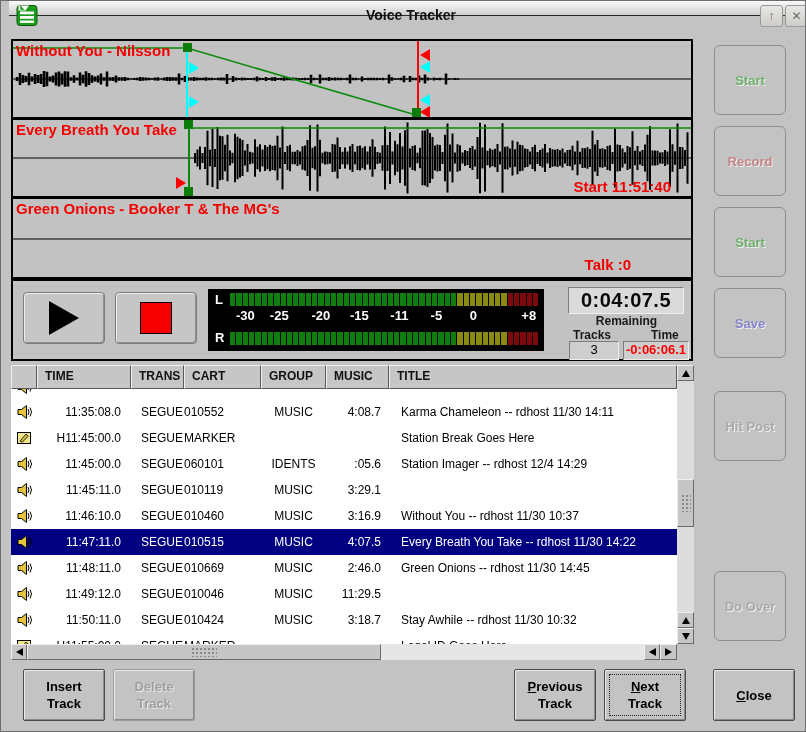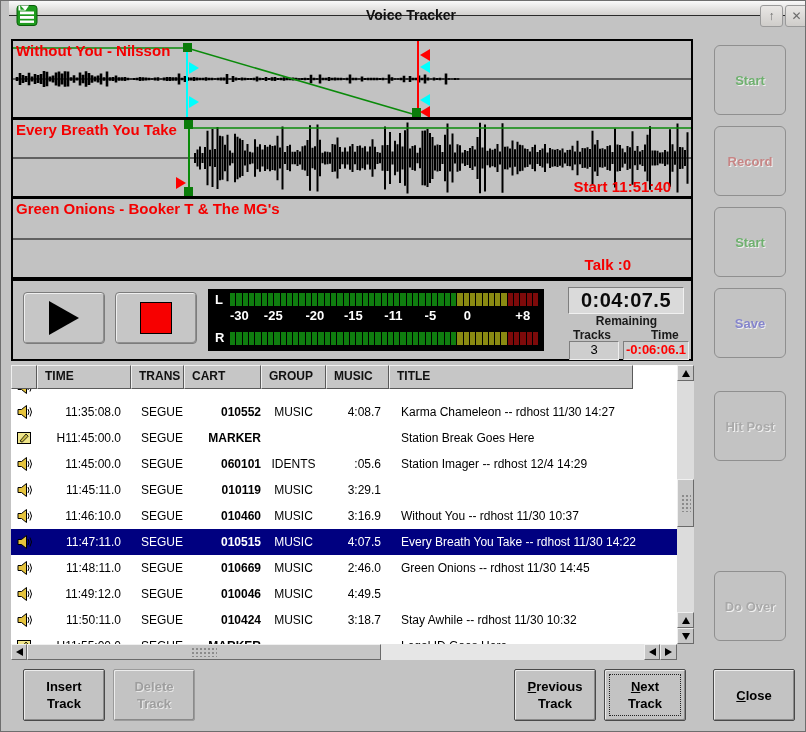--- a/index.html
+++ b/index.html
@@ -32,21 +32,21 @@
   
   .transport{position:absolute;left:10px;top:278px;width:682px;height:82px;border:2px solid #000;box-sizing:border-box;background:#c2c2c2;}
   .tbtn{position:absolute;width:80px;height:50px;top:11px;background:#c6c6c6;border:1px solid #7c7c7c;border-radius:4px;
         box-shadow:inset 1px 1px 0 #efefef, inset -1px -1px 0 #8f8f8f;display:flex;align-items:center;justify-content:center;}
   .play-glyph{width:0;height:0;border-top:17px solid transparent;border-bottom:17px solid transparent;border-left:30px solid #000;}
   .stop-glyph{width:30px;height:30px;background:#f70000;border:1px solid #000;}
   .meter{position:absolute;left:195px;top:8px;width:336px;height:62px;background:#000;}
   .meter-lab{position:absolute;color:#fff;font-size:13px;font-weight:bold;}
   .segs{position:absolute;left:22px;width:308px;height:13px;display:flex;gap:1px;}
   .seg{flex:1 1 auto;}
-  .scale{position:absolute;left:16px;top:19px;width:308px;height:18px;}
+  .scale{position:absolute;left:22px;top:19px;width:308px;height:18px;}
   .scale span{position:absolute;transform:translateX(-50%);color:#fff;font-size:13px;font-weight:bold;}
   .timepanel{position:absolute;left:555px;top:6px;width:114px;height:25px;background:#dadada;
              border:1px solid;border-color:#7e7e7e #f0f0f0 #f0f0f0 #7e7e7e;
              font-size:20px;font-weight:bold;color:#0a0a0a;text-align:center;line-height:24px;letter-spacing:0.5px;}
   .rem-label{position:absolute;left:553px;top:33px;width:121px;text-align:center;font-size:12px;font-weight:bold;color:#1a1a1a;}
   .rem-sub{position:absolute;top:47px;font-size:12px;font-weight:bold;color:#1a1a1a;}
   .rem-box{position:absolute;top:60px;height:17px;background:#cecece;border:1px solid;border-color:#7e7e7e #eee #eee #7e7e7e;
            font-size:13px;text-align:center;line-height:16px;}
   
   .logtable{position:absolute;left:10px;top:364px;width:683px;height:295px;background:#fff;}
@@ -56,21 +56,21 @@
   .tbody{position:absolute;left:0;top:24px;width:666px;height:255px;overflow:hidden;background:#d946ef;}
   .trow{position:relative;width:666px;height:26px;display:flex;align-items:center;font-size:12px;color:#000;background:#fff;}
   .trow.sel{background:#000080;color:#fff;}
   .trow.pt{height:10px;overflow:hidden;}
   .trow.pt .cell{margin-top:-14px;}
   .cell{box-sizing:border-box;white-space:nowrap;overflow:hidden;}
   .c0{width:26px;text-align:center;}
   .c0 svg{vertical-align:middle;}
   .c1{width:94px;text-align:right;padding-right:10px;}
   .c2{width:53px;padding-left:10px;}
-  .c3{width:77px;text-align:right;font-weight:bold;}
+  .c3{width:77px;text-align:left;}
   .c4{width:65px;text-align:center;}
   .c5{width:63px;text-align:right;padding-right:8px;}
   .c6{width:288px;padding-left:12px;}
   
   .vscroll{position:absolute;left:666px;top:0;width:17px;height:279px;background:#dcdcdc;}
   .hscroll{position:absolute;left:0;top:279px;width:666px;height:16px;background:#e6e6e6;}
   .corner{position:absolute;left:666px;top:279px;width:17px;height:16px;background:#c3c3c3;}
   .sbtn{position:absolute;background:#c6c6c6;border:1px solid;border-color:#f0f0f0 #6a6a6a #6a6a6a #f0f0f0;
         box-sizing:border-box;display:flex;align-items:center;justify-content:center;}
   .sthumb{position:absolute;background:#c6c6c6;border:1px solid;border-color:#f0f0f0 #6a6a6a #6a6a6a #f0f0f0;box-sizing:border-box;}
@@ -300,21 +300,21 @@
   </div>
 
   <div class="logtable">
     <div class="thead" id="thead">
         <div class="hcell" style="width: 26px;"></div>
         <div class="hcell" style="width: 94px;">TIME</div>
         <div class="hcell" style="width: 53px;">TRANS</div>
         <div class="hcell" style="width: 77px;">CART</div>
         <div class="hcell" style="width: 65px;">GROUP</div>
         <div class="hcell" style="width: 63px;">MUSIC</div>
-        <div class="hcell" style="width: 244px;">TITLE</div>
+        <div class="hcell" style="width: 288px;">TITLE</div>
       </div>
     <div class="tbody" id="tbody">
         <div class="trow pt">
           <div class="cell c0"><svg width="16" height="16" viewBox="0 0 16 16">
               <polygon points="2,5.5 5.5,5.5 10.5,1.5 10.5,14.5 5.5,10.5 2,10.5" fill="#e6c43c" stroke="#000" stroke-width="1"></polygon>
               <path d="M12 5 q2 3 0 6 M14 3.5 q3 4.5 0 9" fill="none" stroke="#000" stroke-width="1"></path>
             </svg></div>
           <div class="cell c1"></div>
           <div class="cell c2"></div>
           <div class="cell c3"></div>
@@ -325,21 +325,21 @@
         <div class="trow">
           <div class="cell c0"><svg width="16" height="16" viewBox="0 0 16 16">
               <polygon points="2,5.5 5.5,5.5 10.5,1.5 10.5,14.5 5.5,10.5 2,10.5" fill="#e6c43c" stroke="#000" stroke-width="1"></polygon>
               <path d="M12 5 q2 3 0 6 M14 3.5 q3 4.5 0 9" fill="none" stroke="#000" stroke-width="1"></path>
             </svg></div>
           <div class="cell c1">11:35:08.0</div>
           <div class="cell c2">SEGUE</div>
           <div class="cell c3">010552</div>
           <div class="cell c4">MUSIC</div>
           <div class="cell c5">4:08.7</div>
-          <div class="cell c6">Karma Chameleon -- rdhost 11/30 14:27</div>
+          <div class="cell c6">Karma Chameleon -- rdhost 11/30 14:11</div>
         </div>
         <div class="trow">
           <div class="cell c0"><svg width="16" height="16" viewBox="0 0 16 16">
               <rect x="1.5" y="2.5" width="13" height="11" fill="#efe58a" stroke="#000"></rect>
               <path d="M4 11 L10 4 L12.2 6.2 L6.2 12.2 Z" fill="#cdbd46" stroke="#000" stroke-width="0.8"></path>
             </svg></div>
           <div class="cell c1">H11:45:00.0</div>
           <div class="cell c2">SEGUE</div>
           <div class="cell c3">MARKER</div>
           <div class="cell c4"></div>
@@ -407,21 +407,21 @@
         </div>
         <div class="trow">
           <div class="cell c0"><svg width="16" height="16" viewBox="0 0 16 16">
               <polygon points="2,5.5 5.5,5.5 10.5,1.5 10.5,14.5 5.5,10.5 2,10.5" fill="#e6c43c" stroke="#000" stroke-width="1"></polygon>
               <path d="M12 5 q2 3 0 6 M14 3.5 q3 4.5 0 9" fill="none" stroke="#000" stroke-width="1"></path>
             </svg></div>
           <div class="cell c1">11:49:12.0</div>
           <div class="cell c2">SEGUE</div>
           <div class="cell c3">010046</div>
           <div class="cell c4">MUSIC</div>
-          <div class="cell c5">4:49.5</div>
+          <div class="cell c5">11:29.5</div>
         </div>
         <div class="trow">
           <div class="cell c0"><svg width="16" height="16" viewBox="0 0 16 16">
               <polygon points="2,5.5 5.5,5.5 10.5,1.5 10.5,14.5 5.5,10.5 2,10.5" fill="#e6c43c" stroke="#000" stroke-width="1"></polygon>
               <path d="M12 5 q2 3 0 6 M14 3.5 q3 4.5 0 9" fill="none" stroke="#000" stroke-width="1"></path>
             </svg></div>
           <div class="cell c1">11:50:11.0</div>
           <div class="cell c2">SEGUE</div>
           <div class="cell c3">010424</div>
           <div class="cell c4">MUSIC</div>

